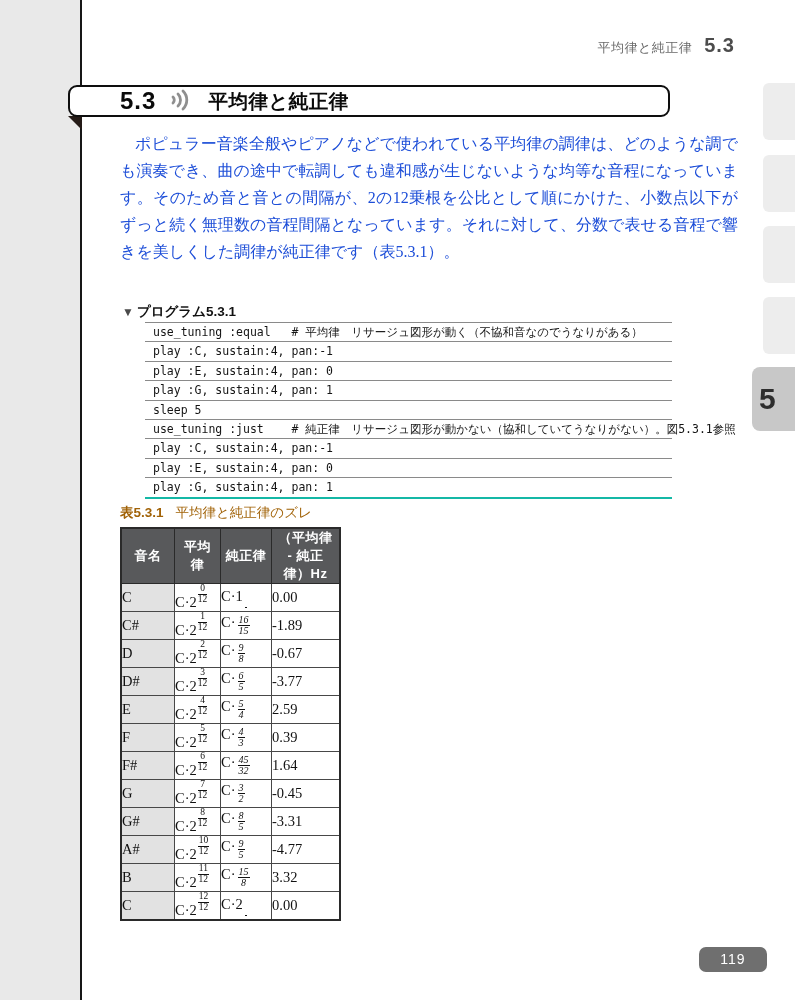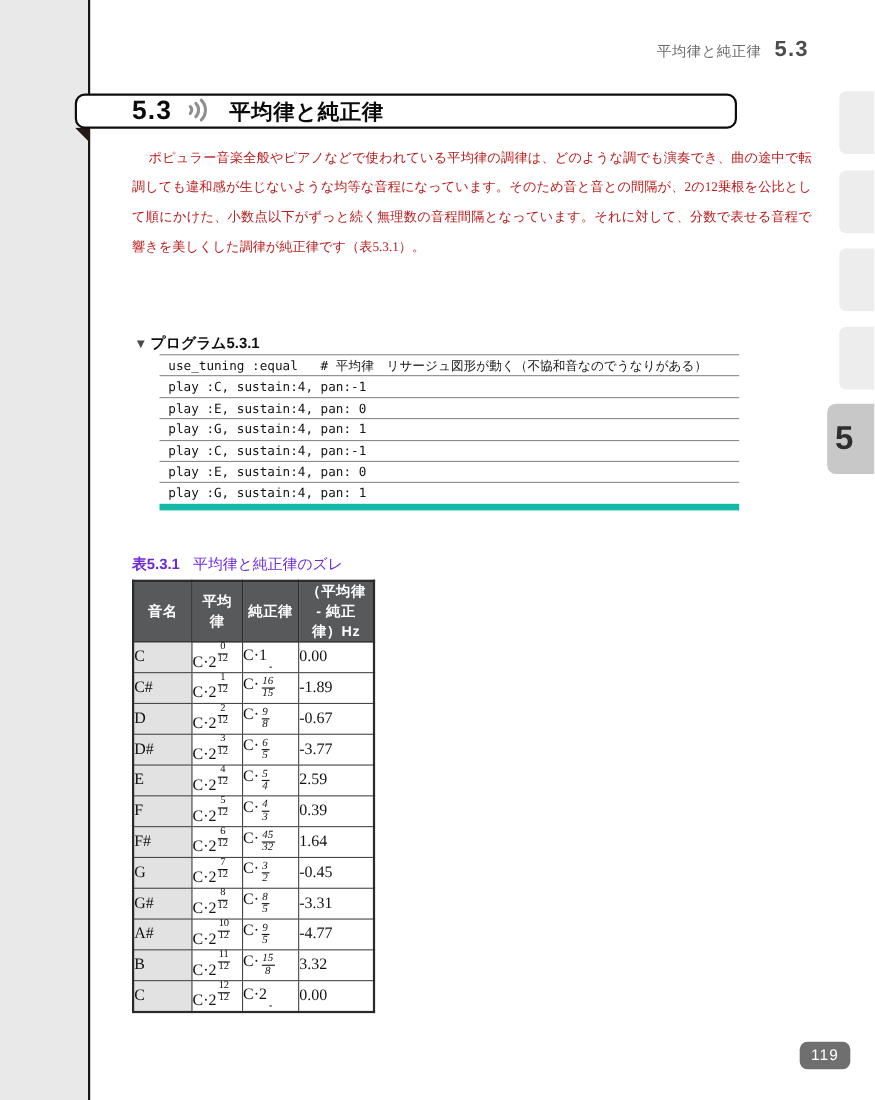--- a/index.html
+++ b/index.html
@@ -26,36 +26,36 @@
   .wave-icon{margin:2px 12px 0 14px;display:inline-block;}
   .heading-title{font-size:19.5px;font-weight:900;color:#0a0a0a;letter-spacing:.5px;}
   .fold{
     position:absolute;left:68px;top:116px;width:14px;height:14px;background:#241a16;
     clip-path:polygon(0 0,100% 0,100% 100%);z-index:1;
   }
 
   
   .para-wrap{position:absolute;left:120px;top:130px;width:618px;}
   .para-wrap p{
-    margin:0;font-family:"Liberation Serif",serif;font-size:12px;line-height:27px;
-    text-align:justify;text-indent:15px;color:#b91c1c;
+    margin:0;font-family:"Liberation Serif",serif;font-size:16px;line-height:27px;
+    text-align:justify;text-indent:15px;color:#1d4ed8;
   }
 
   
   .program-label{position:absolute;left:122px;top:303px;font-size:13.5px;font-weight:bold;color:#111;text-align:center;}
   .program-label .marker{color:#4a4a4a;margin-right:3px;font-size:12px;}
-  .code-block{position:absolute;left:145px;top:322px;width:527px;border-bottom:6px solid #14b8a6;}
+  .code-block{position:absolute;left:145px;top:322px;width:527px;border-bottom:2px solid #14b8a6;}
   .code-line{
     border-top:1px solid #8a8a8a;height:18.4px;line-height:18.4px;
     font-family:"DejaVu Sans Mono",monospace;font-size:11.5px;white-space:pre;
     padding-left:8px;color:#141414;overflow:visible;
   }
 
   
-  .table-caption{position:absolute;left:120px;top:504px;font-size:13.5px;color:#6d28d9;}
+  .table-caption{position:absolute;left:120px;top:504px;font-size:13.5px;color:#a16207;}
   .table-caption .cap-label{font-weight:bold;margin-right:12px;}
 
   
   table.tuning{position:absolute;left:120px;top:527px;border-collapse:collapse;border:2px solid #2a2a2a;}
   table.tuning th{
     background:#58595b;color:#fff;font-size:13px;font-weight:bold;
     height:24px;border:1px solid #2a2a2a;padding:0 4px;text-align:center;letter-spacing:.5px;
   }
   table.tuning td{
     border:1px solid #474747;height:27px;font-family:"Liberation Serif",serif;
@@ -74,22 +74,22 @@
   
   .tab-light{position:absolute;left:763px;width:32px;height:57px;background:#ededed;border-radius:6px 0 0 6px;}
   .tab-dark{
     position:absolute;left:752px;top:367px;width:43px;height:64px;background:#c8c8c8;
     border-radius:8px 0 0 8px;
   }
   .tab-num{font-size:30px;font-weight:900;color:#2e2e2e;line-height:64px;padding-left:7px;}
 
   
   .page-badge{
-    position:absolute;left:699px;top:947px;width:46px;height:25px;background:#6f6f6f;
-    color:#fff;border-radius:7px;text-align:center;line-height:25px;font-size:14px;letter-spacing:1px;margin-left:28px;
+    position:absolute;left:699px;top:947px;width:68px;height:25px;background:#6f6f6f;
+    color:#fff;border-radius:7px;text-align:center;line-height:25px;font-size:14px;letter-spacing:1px;
   }
 </style>
 </head>
 <body>
 
 <div class="gutter"></div>
 <div class="spine-line"></div>
 
 <div class="running-head">
   <span class="running-title">平均律と純正律</span>
@@ -121,21 +121,23 @@
 <div class="code-block">
 
     <div class="code-line">use_tuning :equal   # 平均律　リサージュ図形が動く（不協和音なのでうなりがある）</div>
 
     <div class="code-line">play :C, sustain:4, pan:-1</div>
 
     <div class="code-line">play :E, sustain:4, pan: 0</div>
 
     <div class="code-line">play :G, sustain:4, pan: 1</div>
 
-
+    <div class="code-line">sleep 5</div>
+
+    <div class="code-line">use_tuning :just    # 純正律　リサージュ図形が動かない（協和していてうなりがない）。図5.3.1参照</div>
 
     <div class="code-line">play :C, sustain:4, pan:-1</div>
 
     <div class="code-line">play :E, sustain:4, pan: 0</div>
 
     <div class="code-line">play :G, sustain:4, pan: 1</div>
 
 </div>
 
 <div class="table-caption">

